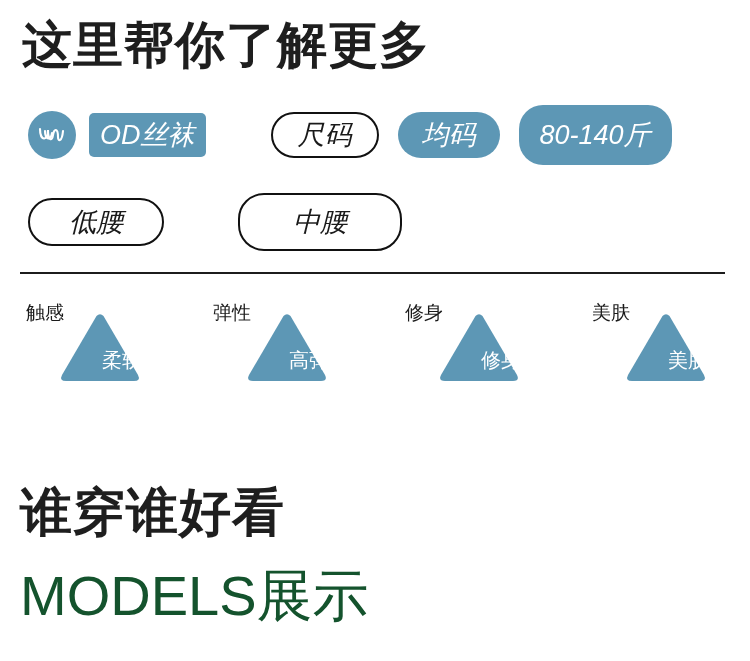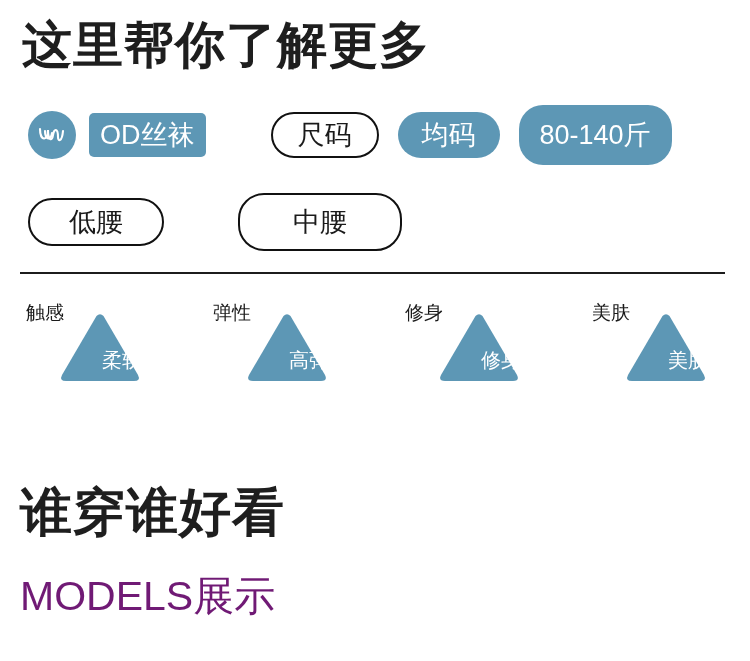--- a/index.html
+++ b/index.html
@@ -52,20 +52,21 @@
   .brand-icon svg { display: block; }
 
   .pill {
     display: flex;
     align-items: center;
     justify-content: center;
     box-sizing: border-box;
     white-space: nowrap;
     font-size: 27px;
     line-height: 1;
+    font-style: italic;
   }
   .pill-solid {
     background: #5d97b5;
     color: #ffffff;
     border-radius: 24px;
   }
   .pill-solid-square {
     background: #5d97b5;
     color: #ffffff;
     border-radius: 5px;
@@ -151,25 +152,25 @@
     line-height: 74px;
     font-weight: bold;
     letter-spacing: 1px;
     color: #1e1e1e;
     white-space: nowrap;
   }
   .models-subheading {
     position: absolute;
     left: 20px;
     top: 568px;
-    font-size: 41px;
+    font-size: 56px;
     line-height: 56px;
     font-weight: normal;
     letter-spacing: 0px;
-    color: #701a75;
+    color: #14532d;
     white-space: nowrap;
   }
 </style>
 </head>
 <body>
 
 <div class="page-title">这里帮你了解更多</div>
 
 <div class="tag-row" id="tag-row-1">
 

